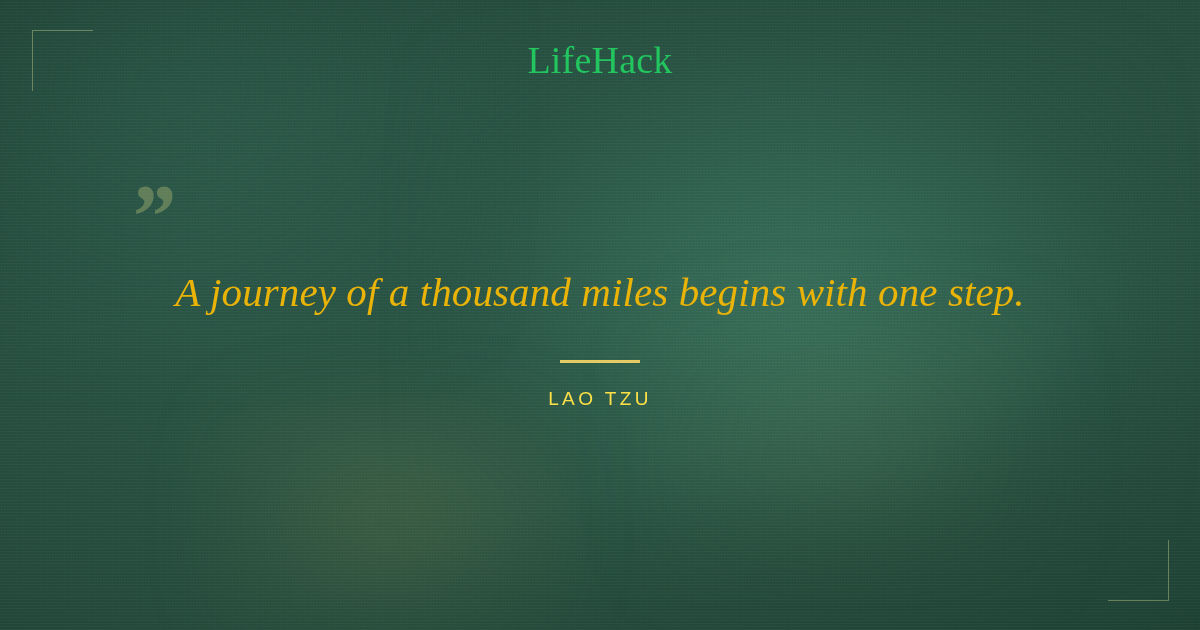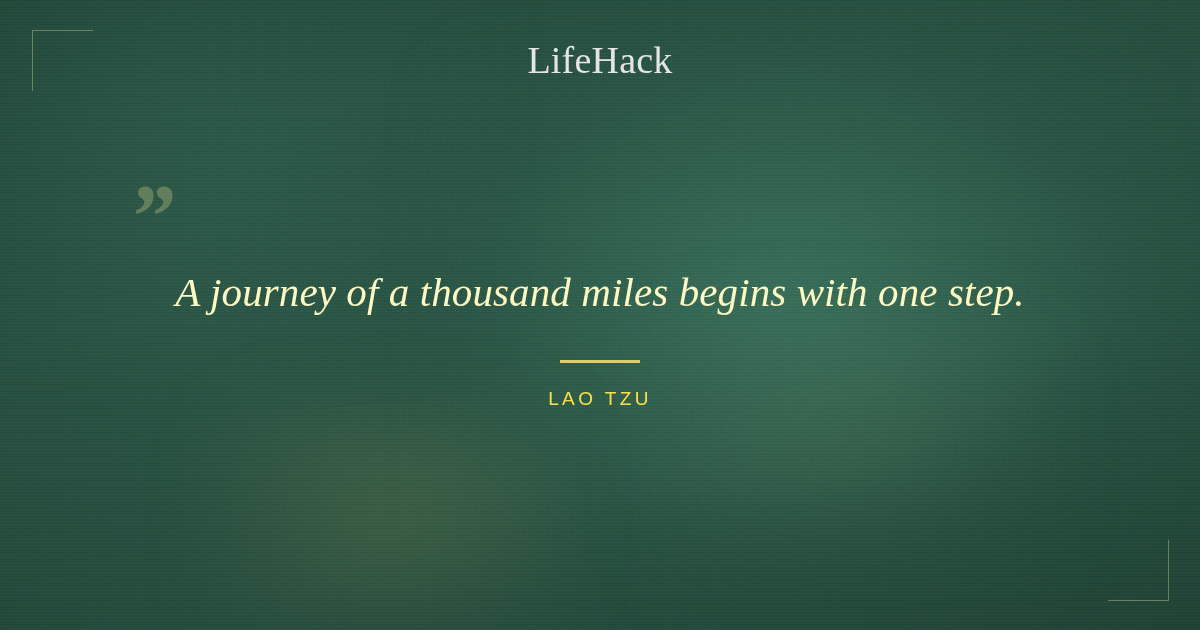--- a/index.html
+++ b/index.html
@@ -107,21 +107,21 @@
   #brand-logo {
     position: absolute;
     top: 38px;
     left: 0;
     width: 1200px;
     text-align: center;
     font-family: "Liberation Serif", "DejaVu Serif", serif;
     font-size: 38px;
     font-weight: 400;
     letter-spacing: 0.2px;
-    color: #e5e5e5;
+    color: #22c55e;
   }
 
   
   #quote-glyph {
     position: absolute;
     left: 128px;
     top: 170px;
     font-family: "Liberation Serif", "DejaVu Serif", serif;
     font-style: italic;
     font-weight: 700;
@@ -137,21 +137,21 @@
     left: 100px;
     top: 266px;
     width: 1000px;
     text-align: center;
     font-family: "Liberation Serif", "DejaVu Serif", serif;
     font-style: italic;
     font-weight: 400;
     font-size: 41px;
     line-height: 1.28;
     letter-spacing: 0.1px;
-    color: #fef9c3;
+    color: #eab308;
     white-space: nowrap;
   }
 
   
   #attribution-divider {
     position: absolute;
     left: 560px;
     top: 360px;
     width: 80px;
     height: 3px;

